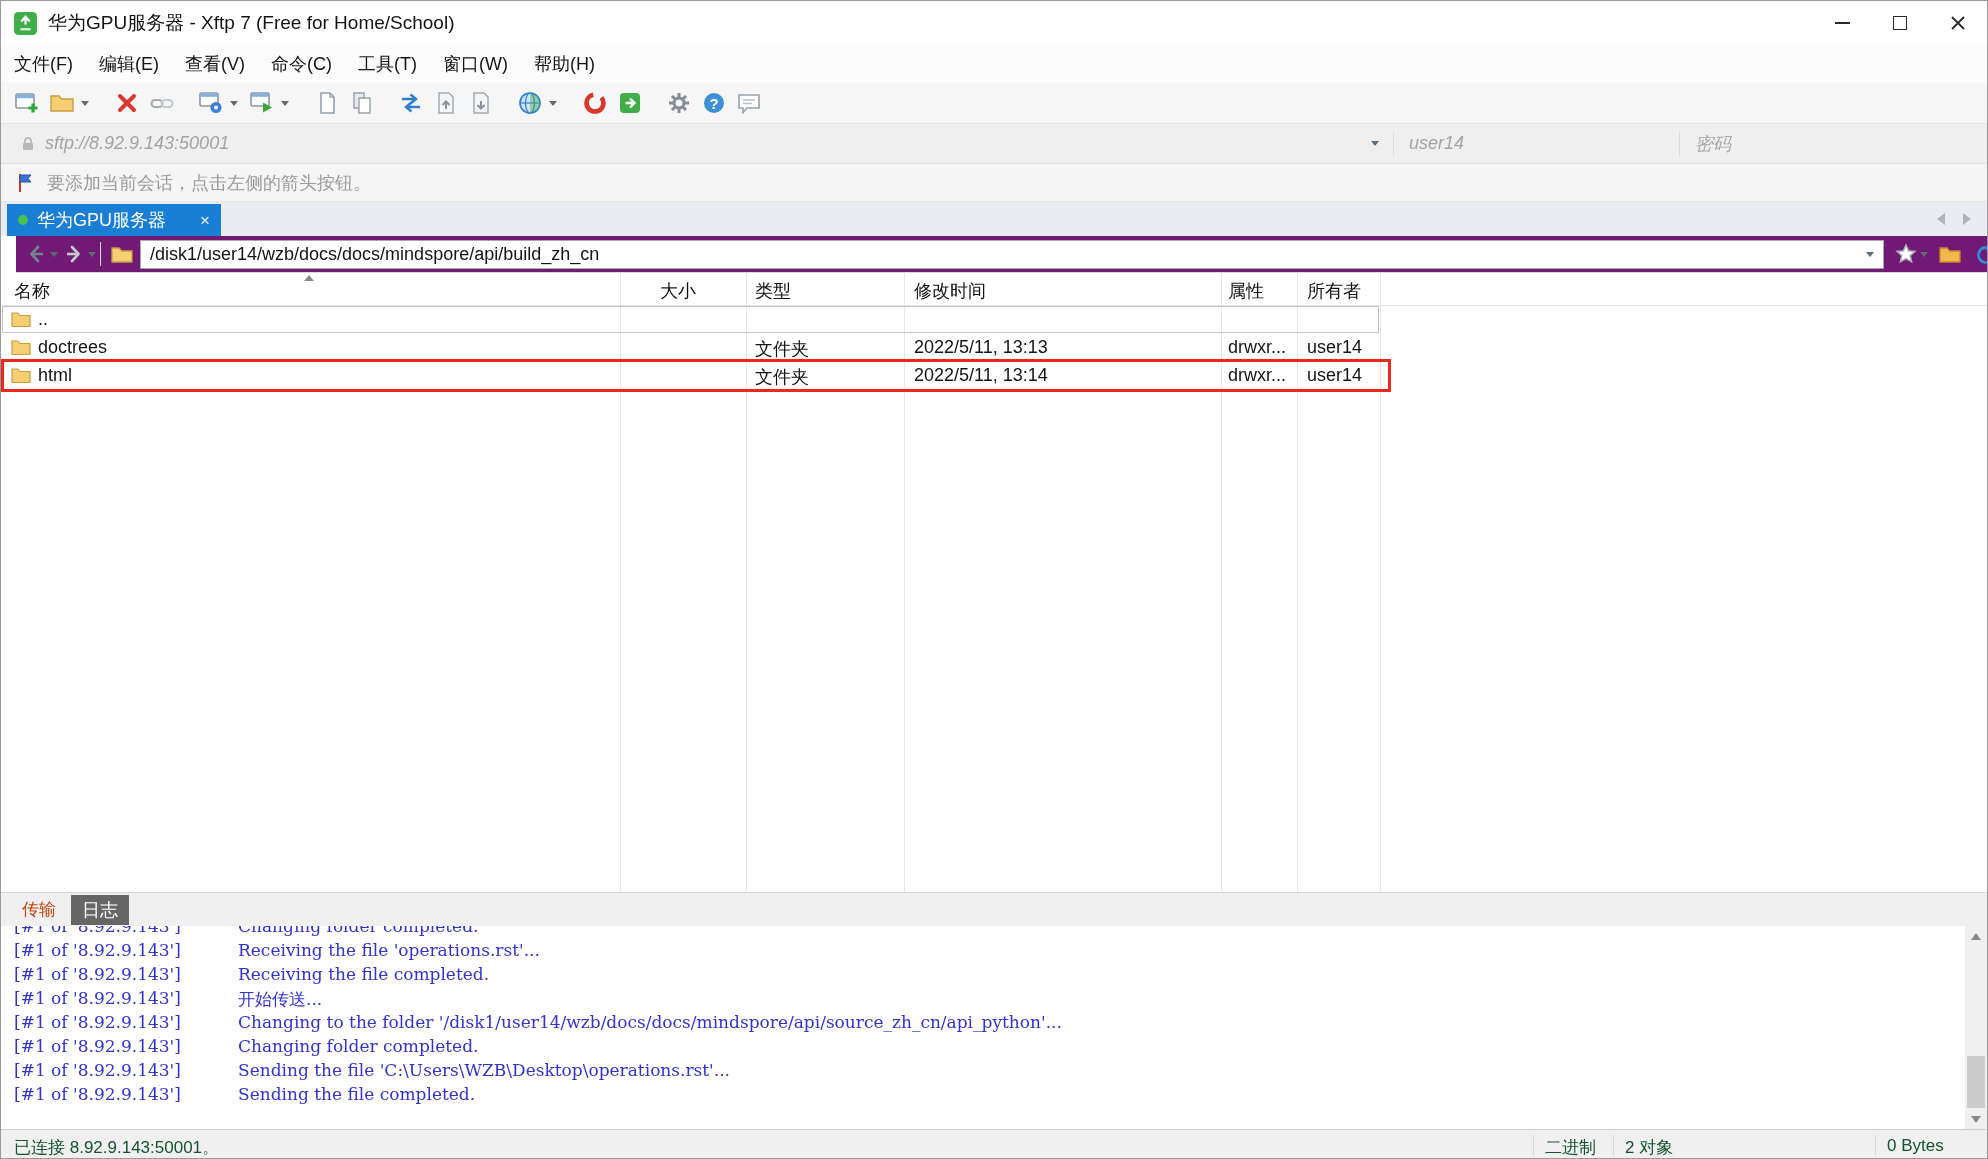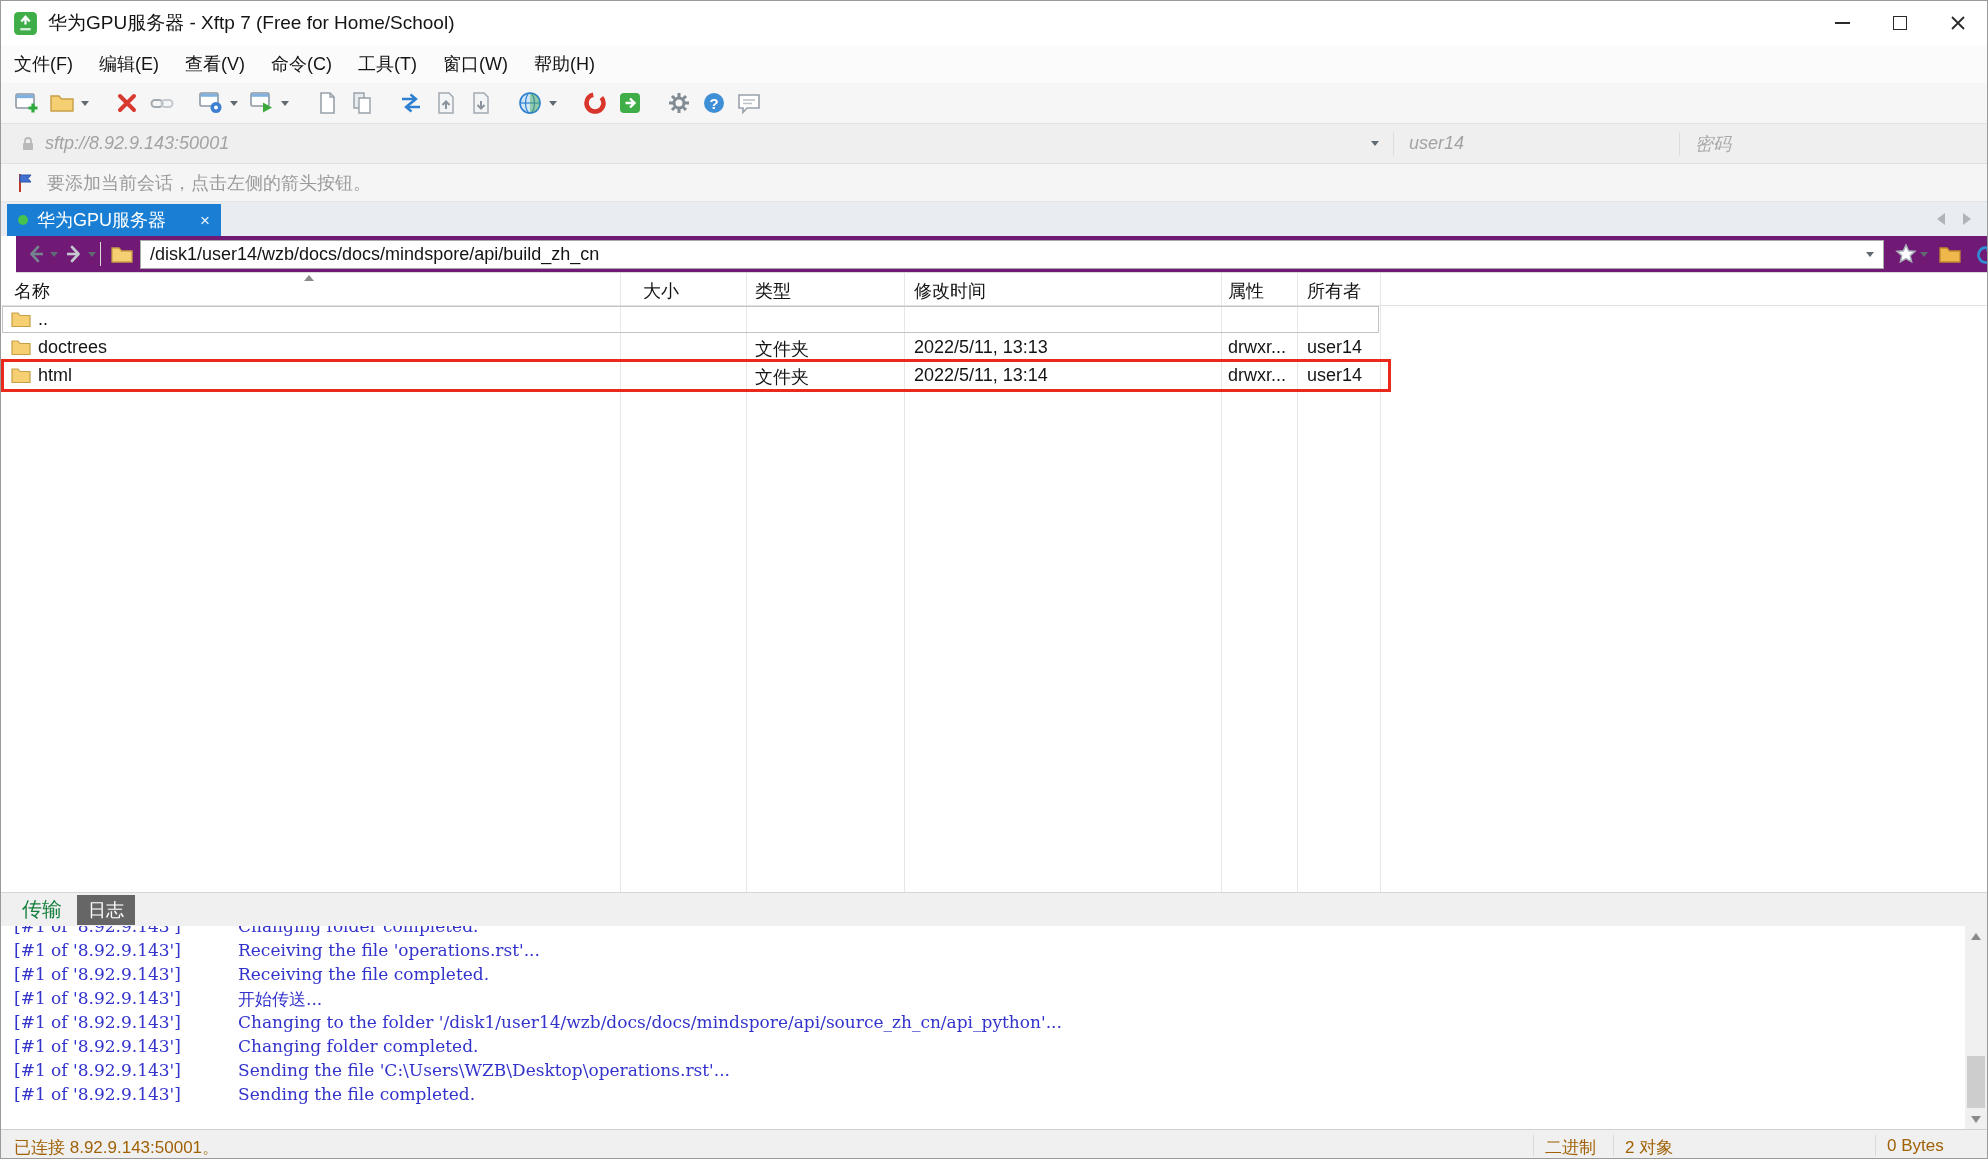--- a/index.html
+++ b/index.html
@@ -58,55 +58,55 @@
   .nav-dd { position:absolute; top:16px; }
   .nav-sep { position:absolute; left:84px; top:6px; width:1px; height:24px; background:#dcdcdc; }
   .pathbox { position:absolute; left:124px; top:4px; width:1744px; height:29px; background:#fff; border:1px solid #a9a9a9; display:flex; align-items:center; padding:0 9px; font-size:18px; color:#141414; }
   .path-caret { margin-left:auto; }
 
   
   .file-area { position:absolute; top:272px; left:0; right:0; height:619px; background:#fff; }
   .vline { position:absolute; top:0; height:619px; width:1px; background:#e7e7e7; }
   .header-row { position:absolute; top:0; left:0; right:0; height:33px; border-bottom:1px solid #e2e2e2; font-size:18px; color:#141414; }
   .hcell { position:absolute; top:6px;text-align:right; }
-  .h-size { width:116px; text-align:left;margin-left:23px; }
+  .h-size { width:116px; text-align:center; }
   .sort-caret { position:absolute; left:303px; top:2px; width:0; height:0; border-left:5px solid transparent; border-right:5px solid transparent; border-bottom:6px solid #8a8a8a; }
   .rows { position:absolute; top:33px; left:0; right:0; }
   .file-row { position:relative; height:28px; font-size:18px; color:#141414; }
   .row-folder { position:absolute; left:10px; top:5px; width:20px; height:16px; }
   .cname { position:absolute; left:37px; top:3px; }
   .csize { position:absolute; left:619px; top:3px; width:116px; text-align:right; }
   .ctype { position:absolute; left:754px; top:3px; }
   .cmod  { position:absolute; left:913px; top:3px; }
   .cattr { position:absolute; left:1227px; top:3px; }
   .cowner{ position:absolute; left:1306px; top:3px; }
   .focus-rect { position:absolute; left:1px; top:0; width:1377px; height:27px; border:1px solid #c3c3c3; pointer-events:none; }
   .red-box { position:absolute; left:0; top:53px; width:1390px; height:33px; border:3px solid #e8291c; pointer-events:none; z-index:5; }
 
   
   .bottom-tabs { position:absolute; top:891px; left:0; right:0; height:34px; background:#f0f0f0; border-top:1px solid #d6d6d6; display:flex; align-items:center; padding-left:12px; }
-  .bt-transfer { font-size:20px; color:#15803d; padding:3px 9px; }
+  .bt-transfer { font-size:17px; color:#c2410c; padding:3px 9px; }
   .bt-log { font-size:18px; color:#fff; background:#666; padding:3px 11px; margin-left:6px; }
 
   
   .log-area { position:absolute; top:925px; left:0; right:22px; height:251px; background:#fff; overflow:hidden; font-family:"DejaVu Serif","Liberation Serif",serif; font-size:17px; color:#3333cc; }
   .log-inner { position:absolute; top:-10px; left:0; right:0; }
   .log-line { position:relative; height:24px; white-space:nowrap; }
   .log-prefix { position:absolute; left:13px; }
   .log-msg { position:absolute; left:237px; }
 
   .log-scrollbar { position:absolute; top:925px; right:0; width:22px; height:203px; background:#f0f0f0; }
   .sb-btn { position:absolute; left:0; width:22px; height:20px; display:flex; align-items:center; justify-content:center; }
   .sb-up { top:0; } .sb-down { bottom:0; }
   .tri-up { width:0; height:0; border-left:5px solid transparent; border-right:5px solid transparent; border-bottom:7px solid #8a8a8a; }
   .tri-down { width:0; height:0; border-left:5px solid transparent; border-right:5px solid transparent; border-top:7px solid #8a8a8a; }
   .sb-thumb { position:absolute; left:2px; right:2px; bottom:21px; height:52px; background:#cdcdcd; }
 
   
-  .statusbar { position:absolute; top:1128px; left:0; right:0; height:31px; background:#f0f0f0; border-top:1px solid #cfcfcf; font-size:17px; color:#a16207; }
+  .statusbar { position:absolute; top:1128px; left:0; right:0; height:31px; background:#f0f0f0; border-top:1px solid #cfcfcf; font-size:17px; color:#14532d; }
   .st-conn { position:absolute; left:13px; top:6px; }
   .st-mode { position:absolute; left:1544px; top:6px; }
   .st-objects { position:absolute; left:1624px; top:6px; }
   .st-size { position:absolute; left:1886px; top:6px; }
   .st-sep { position:absolute; top:5px; width:1px; height:21px; background:#d9d9d9; }
 </style>
 </head>
 <body>
 
 <div class="window">

